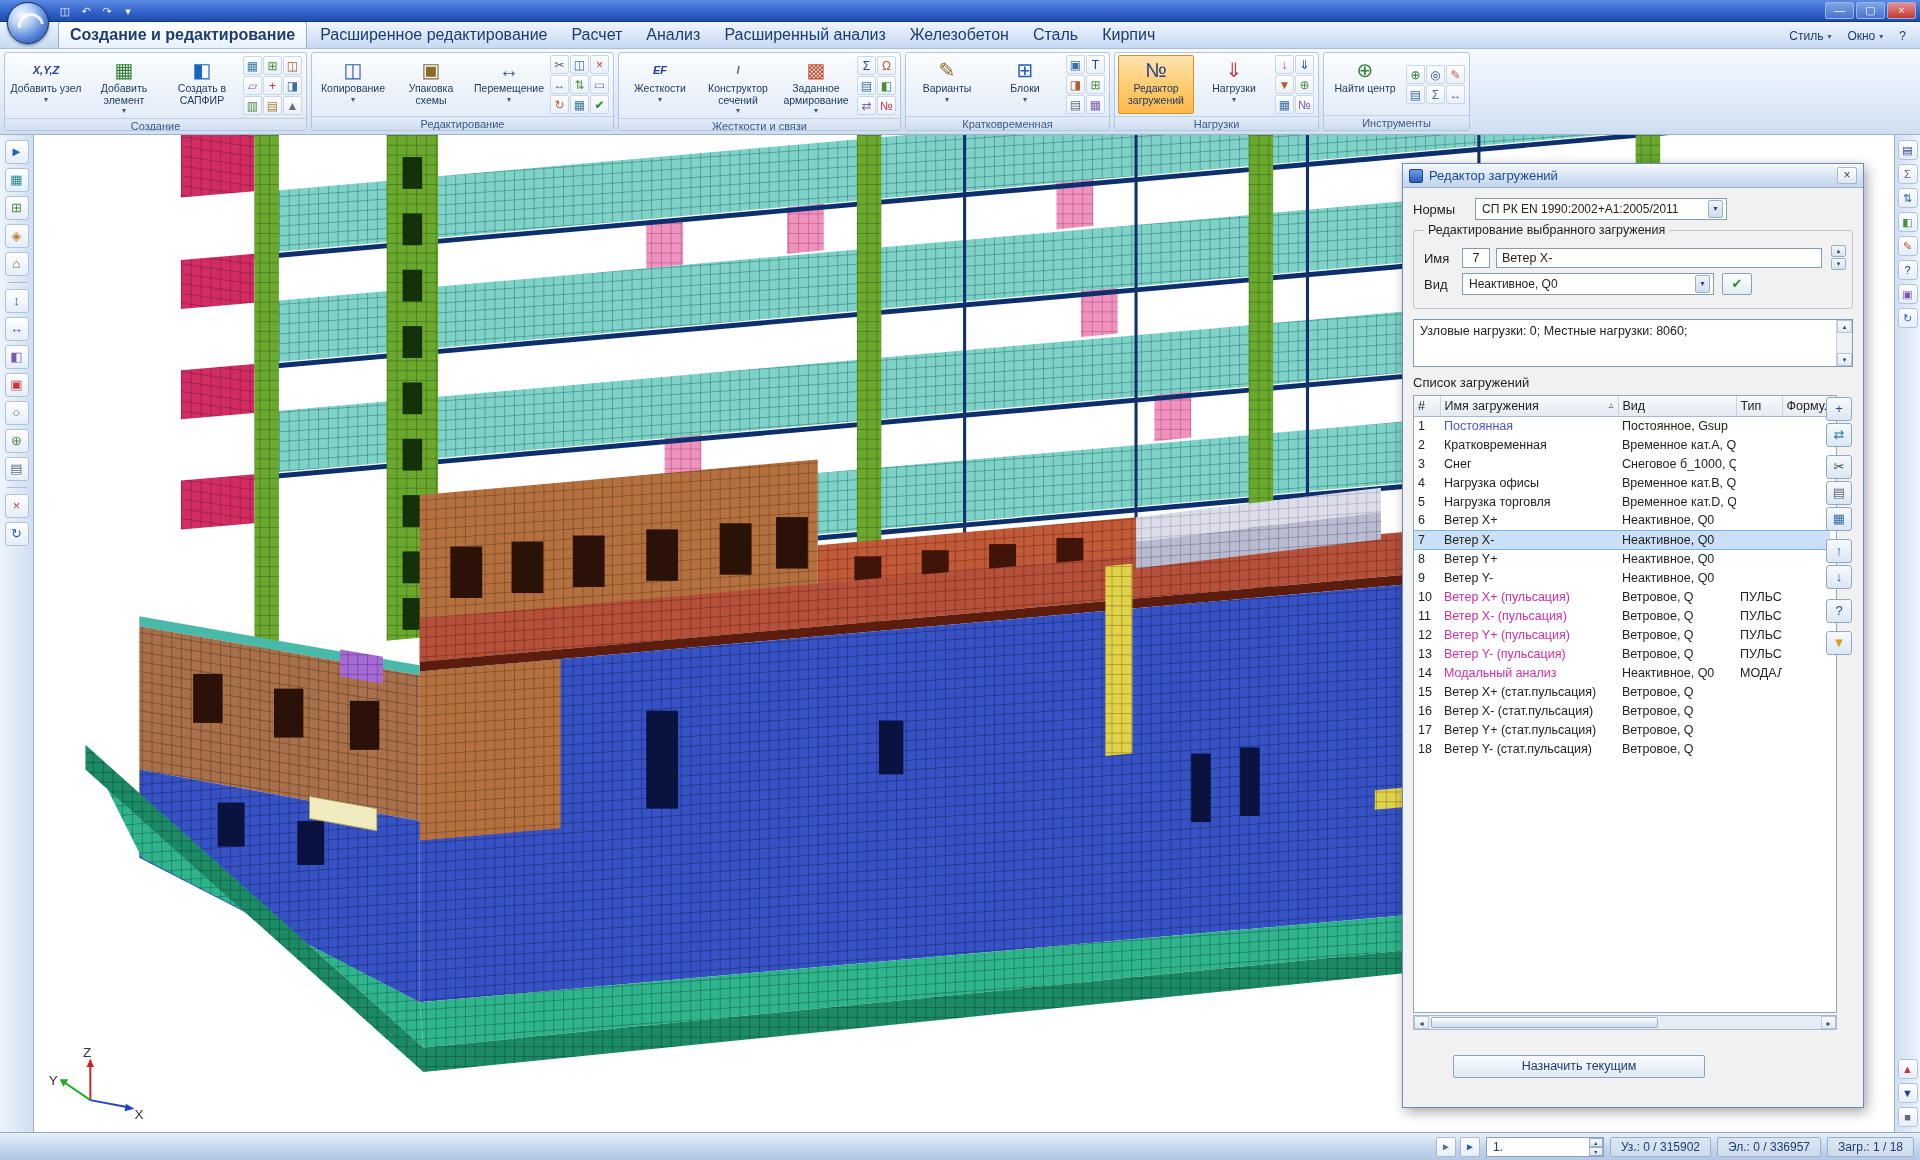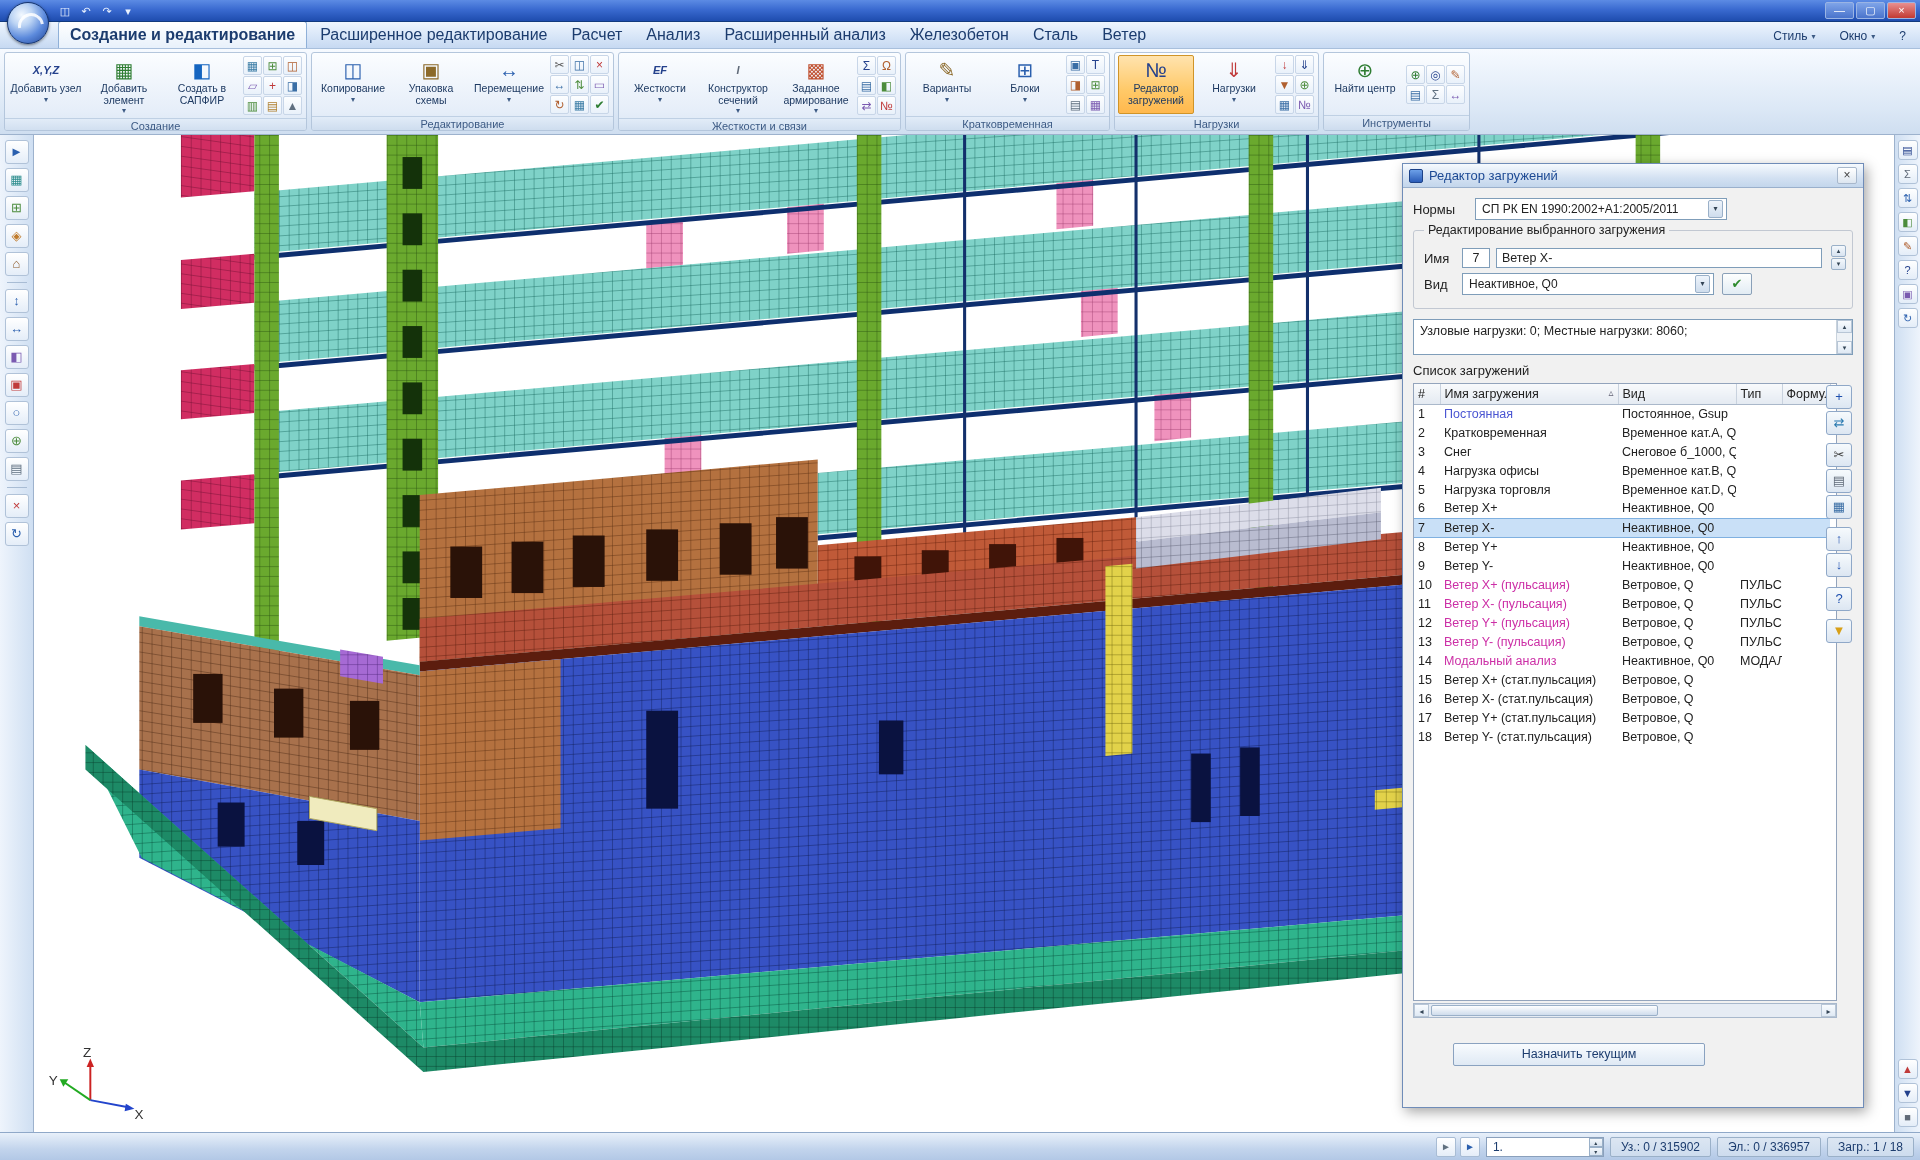--- a/index.html
+++ b/index.html
@@ -23,21 +23,21 @@
   .applogo::after{content:"";position:absolute;left:10px;top:10px;width:20px;height:20px;border-radius:50%;
     border:3px solid rgba(255,255,255,.85);border-right-color:transparent;border-bottom-color:transparent;transform:rotate(35deg);}
 
   
   .menubar{height:27px;background:linear-gradient(#eef5fe,#c6d9f2);display:flex;align-items:flex-end;
     padding:0 8px 0 58px;border-bottom:1px solid #a8bfdc;}
   .mtabs{display:flex;gap:2px;align-items:flex-end;}
   .mtab{padding:4px 11px;font-size:16px;color:#1c3c6e;white-space:nowrap;}
   .mtab.active{background:linear-gradient(#ffffff,#e8f1fb);border:1px solid #8fb0d8;border-bottom:none;
     border-radius:3px 3px 0 0;font-weight:bold;}
-  .menu-right{margin-left:auto;display:flex;gap:24px;padding:5px 6px;font-size:12px;color:#1c3c6e;align-items:flex-end;}
+  .menu-right{margin-left:auto;display:flex;gap:16px;padding:5px 6px;font-size:12px;color:#1c3c6e;align-items:flex-end;}
   .menu-right .mr-item{display:flex;align-items:center;gap:4px;white-space:nowrap;}
   .caret{font-size:8px;color:#3c5a84;}
 
   
   .ribbon{height:86px;background:linear-gradient(#f6faff,#dce8f6 70%,#cfdef0);
     border-bottom:1px solid #9db2cd;display:flex;gap:4px;padding:3px 4px;}
   .rgroup{border:1px solid #b4c6dc;border-radius:3px;background:linear-gradient(#fbfdff,#e6eef9 75%,#dbe7f4);
     display:flex;flex-direction:column;overflow:hidden;flex:0 0 auto;}
   .rgroup-body{flex:1;display:flex;align-items:stretch;padding:2px 3px;gap:2px;}
   .rgroup-label{height:15px;font-size:11px;line-height:14px;color:#3c5a84;text-align:center;
@@ -87,21 +87,21 @@
   .gb-row{display:flex;align-items:center;margin:5px 0;}
   .gb-lab{width:38px;}
   .tbox{height:20px;border:1px solid #7f9db9;background:#fff;padding:0 5px;font-size:12.5px;display:flex;align-items:center;}
   .numbox{width:28px;justify-content:center;}
   .namebox{flex:1;margin-left:6px;}
   .mud{position:absolute;right:6px;top:14px;display:flex;flex-direction:column;gap:1px;}
   .mud-b{width:15px;height:12px;border:1px solid #9ab0c8;border-radius:2px;background:linear-gradient(#f4f8fc,#d8e3f0);
     font-size:7px;line-height:10px;text-align:center;color:#345;}
   .chk{width:30px;height:22px;margin-left:8px;border:1px solid #8aa0b8;border-radius:2px;
     background:linear-gradient(#fdfefe,#e2ecf4);color:#2e8b2e;font-size:13px;line-height:20px;text-align:center;}
-  .infobox{border:1px solid #7f9db9;background:#fff;height:36px;display:flex;margin-bottom:8px;}
+  .infobox{border:1px solid #7f9db9;background:#fff;height:48px;display:flex;margin-bottom:8px;}
   .info-text{flex:1;padding:4px 6px;font-size:12.5px;}
   .info-scroll{width:16px;border-left:1px solid #c8d2dc;display:flex;flex-direction:column;justify-content:space-between;background:#eef2f6;}
   .iscr{height:13px;font-size:7px;line-height:12px;text-align:center;color:#345;border:1px solid #b8c6d6;background:linear-gradient(#f8fbfe,#dfe9f4);}
   .list-label{margin:2px 0 5px;}
   .tablewrap{position:relative;height:640px;}
   .loadtable{position:absolute;left:0;top:0;width:424px;height:618px;background:#fff;border:1px solid #93a4bc;overflow:hidden;}
   table{border-collapse:collapse;table-layout:fixed;width:416px;font-size:12.5px;}
   th{height:20px;background:linear-gradient(#f8fafc,#e4eaf2);border-right:1px solid #c9d2de;
     border-bottom:1px solid #aab8ca;font-weight:normal;text-align:left;padding:0 4px;color:#222;white-space:nowrap;overflow:hidden;}
   td{height:19px;padding:0 4px;white-space:nowrap;overflow:hidden;}
@@ -153,21 +153,21 @@
 
 <div class="menubar">
   <div class="mtabs" id="mtabs">
       <div class="mtab active">Создание и редактирование</div>
       <div class="mtab">Расширенное редактирование</div>
       <div class="mtab">Расчет</div>
       <div class="mtab">Анализ</div>
       <div class="mtab">Расширенный анализ</div>
       <div class="mtab">Железобетон</div>
       <div class="mtab">Сталь</div>
-      <div class="mtab">Ветер</div>
+      <div class="mtab">Кирпич</div>
     </div>
   <div class="menu-right">
     <div class="mr-item">
       <span>Стиль</span>
       <span class="caret">▾</span>
     </div>
     <div class="mr-item">
       <span>Окно</span>
       <span class="caret">▾</span>
     </div>

